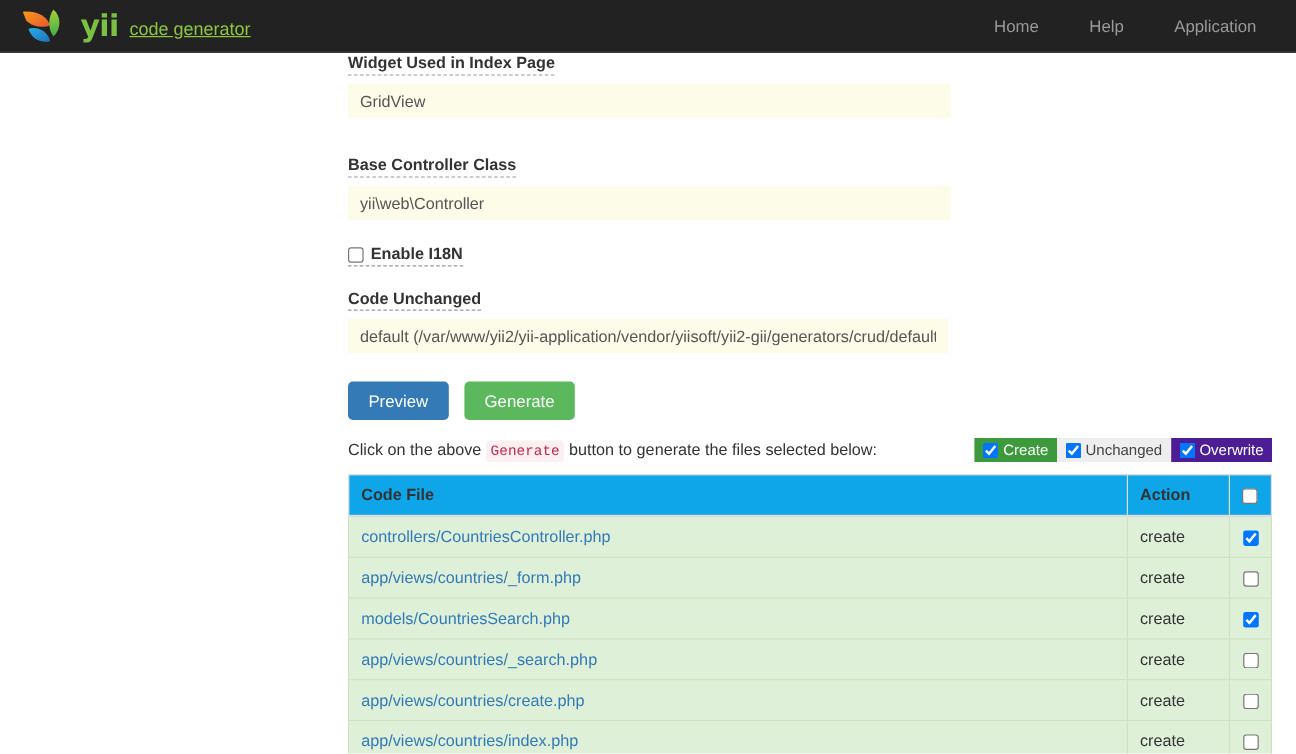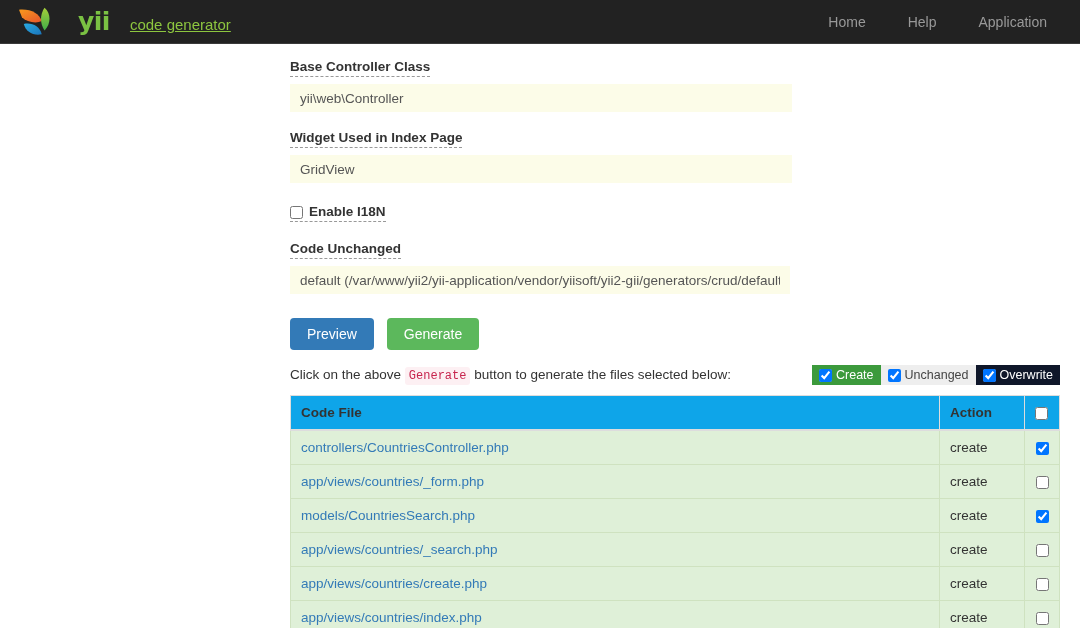--- a/index.html
+++ b/index.html
@@ -21,21 +21,21 @@
     background: #222222;
     border-bottom: 1px solid #3a3a3a;
     display: flex;
     align-items: center;
     padding: 0 18px 0 16px;
     position: relative;
   }
   .brand {
     display: flex;
     align-items: center;
-    gap: 20px;
+    gap: 9px;
     text-decoration: none;
   }
   .brand-logo { width: 42px; height: 34px; display: block; flex: none; }
   .brand-yii {
     color: #7ac143;
     font-size: 25px;
     font-weight: bold;
     letter-spacing: -0.5px;
     line-height: 1;
     font-family: "DejaVu Sans", sans-serif;
@@ -158,21 +158,21 @@
     display: flex;
     align-items: center;
     gap: 4px;
     font-size: 12.5px;
     padding: 3px 7px;
     color: #ffffff;
     line-height: 14px;
   }
   .legend-create { background: #3c9a3c; }
   .legend-unchanged { background: #eeeeee; color: #444444; }
-  .legend-overwrite { background: #0f172a; align-items: center; }
+  .legend-overwrite { background: #4c1d95; align-items: center; }
 
   
   table.files {
     width: 770px;
     border-collapse: collapse;
     font-size: 13.5px;
   }
   table.files th {
     text-align: left;
     font-weight: bold;
@@ -236,28 +236,28 @@
   <div class="nav-links">
     <a href="#">Home</a>
     <a href="#">Help</a>
     <a href="#">Application</a>
   </div>
 </div>
 
 <div class="content">
   <div class="container">
 
+    <div class="form-group">
+      <label class="ctrl-label">Widget Used in Index Page</label>
+      <input class="form-control" type="text" value="GridView" style="">
+    </div>
+
     <div class="form-group" style="padding-top:14px;">
       <label class="ctrl-label">Base Controller Class</label>
       <input class="form-control" type="text" value="yii\web\Controller" style="">
-    </div>
-
-    <div class="form-group">
-      <label class="ctrl-label">Widget Used in Index Page</label>
-      <input class="form-control" type="text" value="GridView" style="">
     </div>
 
     <div class="checkbox-group">
       <label class="checkbox-label">
         <input type="checkbox" style="">
         <span>Enable I18N</span>
       </label>
     </div>
 
     <div class="form-group">

